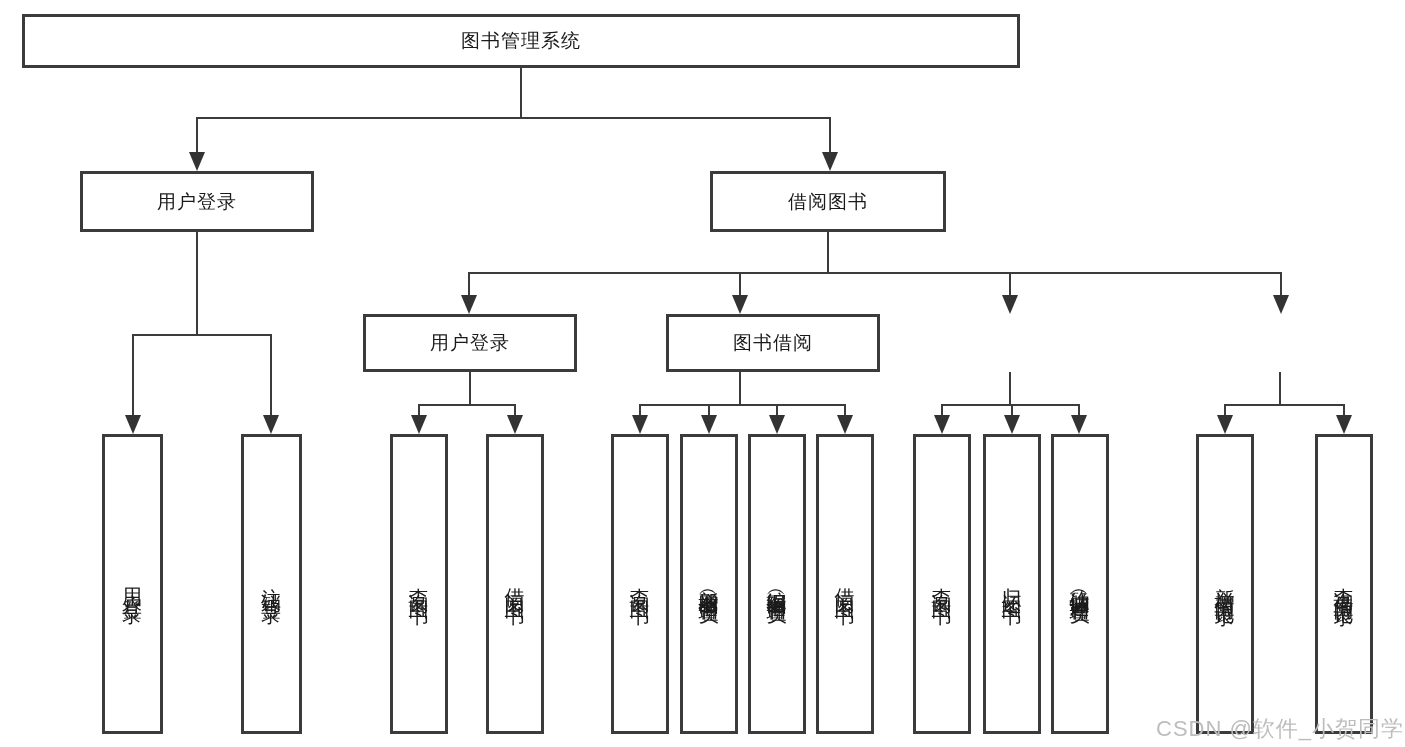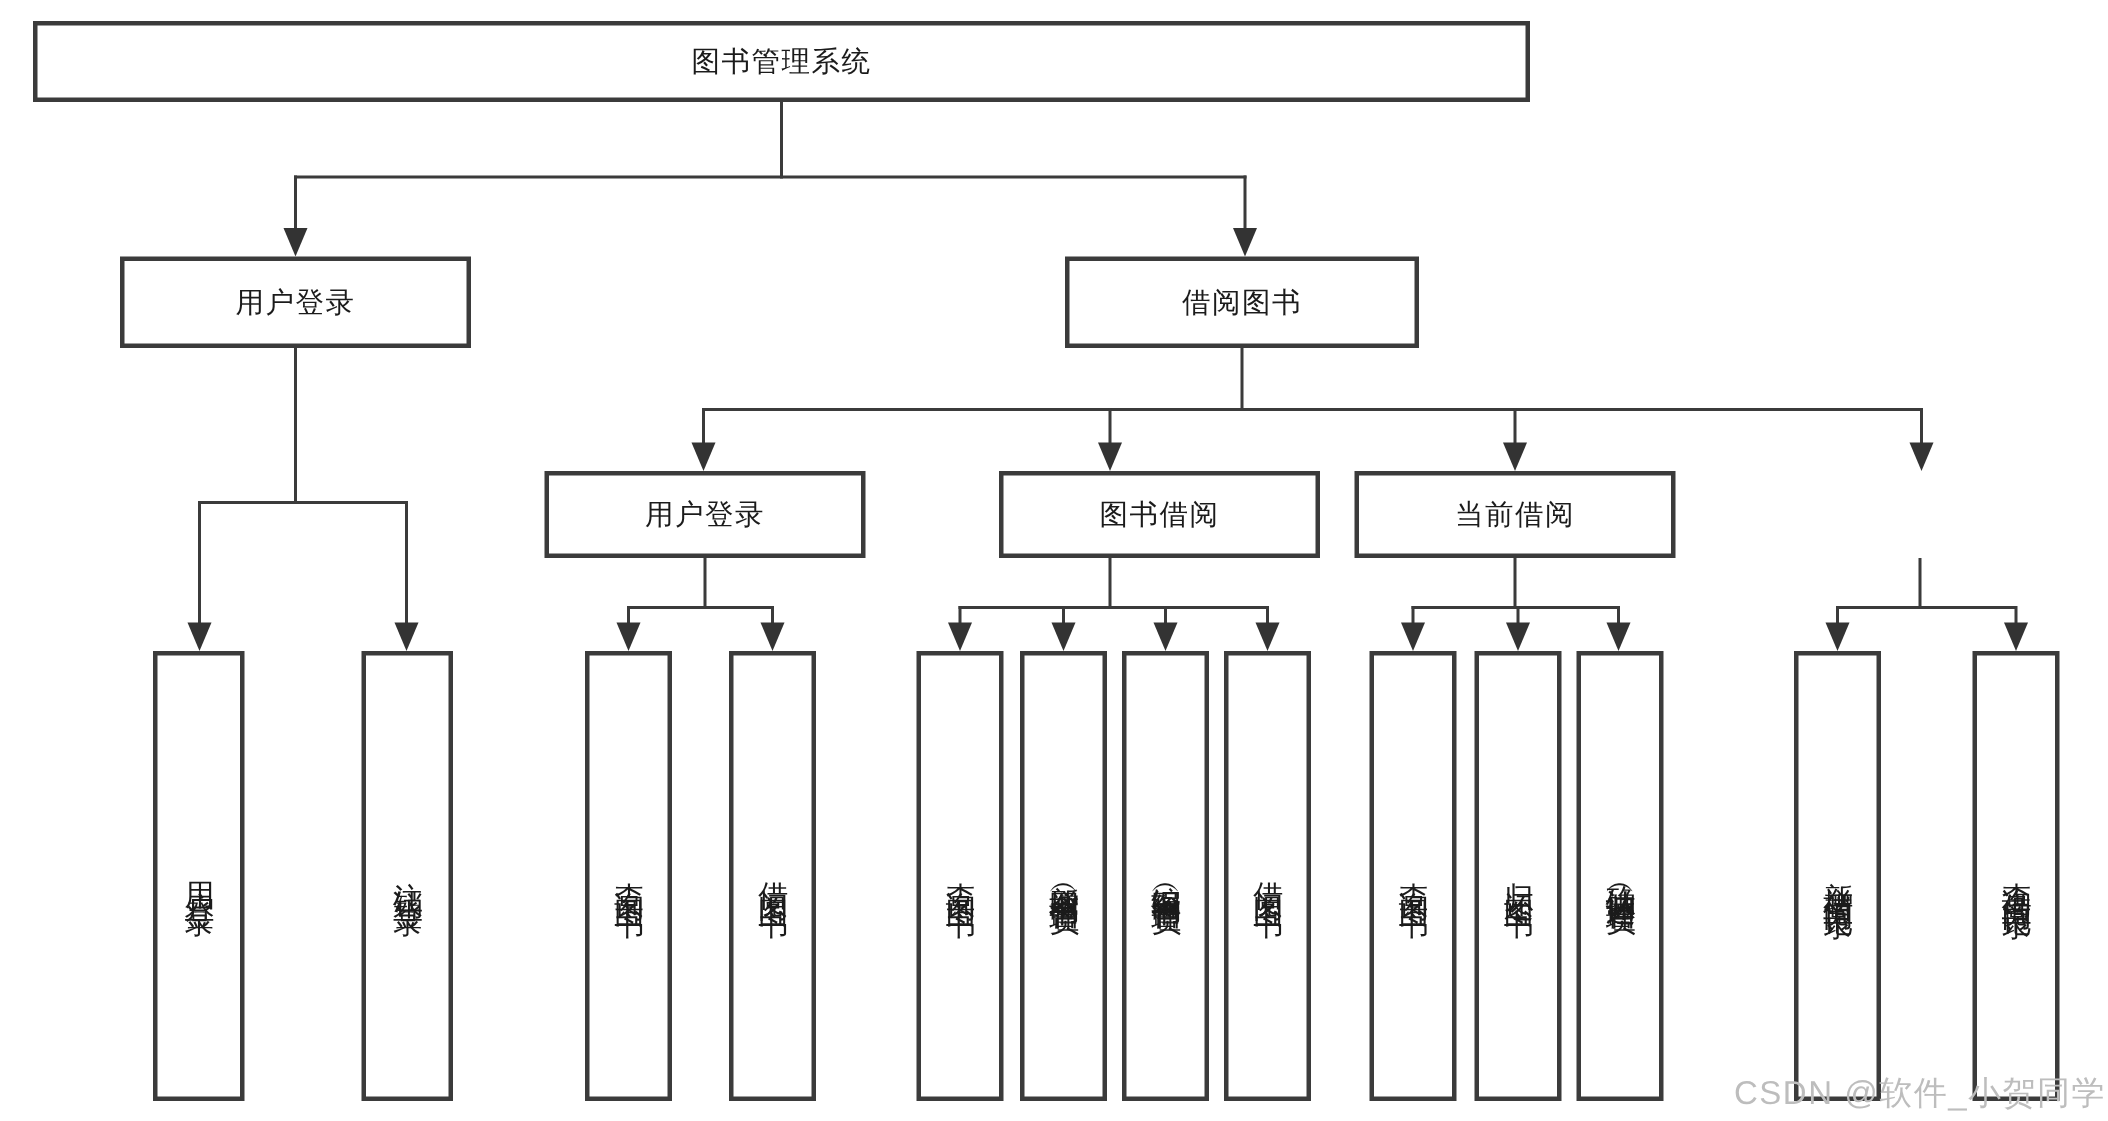--- a/index.html
+++ b/index.html
@@ -32,21 +32,20 @@
 
 <div id="stage">
 
   <div class="bx" style="left:22px;top:14px;width:998px;height:54px;">图书管理系统</div>
 
   <div class="bx" style="left:80px;top:171px;width:234px;height:61px;">用户登录</div>
   <div class="bx" style="left:710px;top:171px;width:236px;height:61px;">借阅图书</div>
 
   <div class="bx" style="left:363px;top:314px;width:214px;height:58px;">用户登录</div>
   <div class="bx" style="left:633px;top:314px;width:214px;height:58px;margin-left:33px;">图书借阅</div>
-  <div class="bx" style="left:903px;top:314px;width:214px;height:58px;">当前借阅</div>
 
   <div class="bx vbx" style="left:102px;top:434px;width:61px;height:300px;">用户登录</div>
   <div class="bx vbx" style="left:241px;top:434px;width:61px;height:300px;">注销登录</div>
 
   <div class="bx vbx" style="left:390px;top:434px;width:58px;height:300px;">查询图书</div>
   <div class="bx vbx" style="left:486px;top:434px;width:58px;height:300px;">借阅图书</div>
 
   <div class="bx vbx" style="left:611px;top:434px;width:58px;height:300px;">查询图书</div>
   <div class="bx vbx" style="left:680px;top:434px;width:58px;height:300px;letter-spacing:2px;">新增图书（管理员）</div>
   <div class="bx vbx" style="left:748px;top:434px;width:58px;height:300px;letter-spacing:2px;">编辑图书（管理员）</div>

